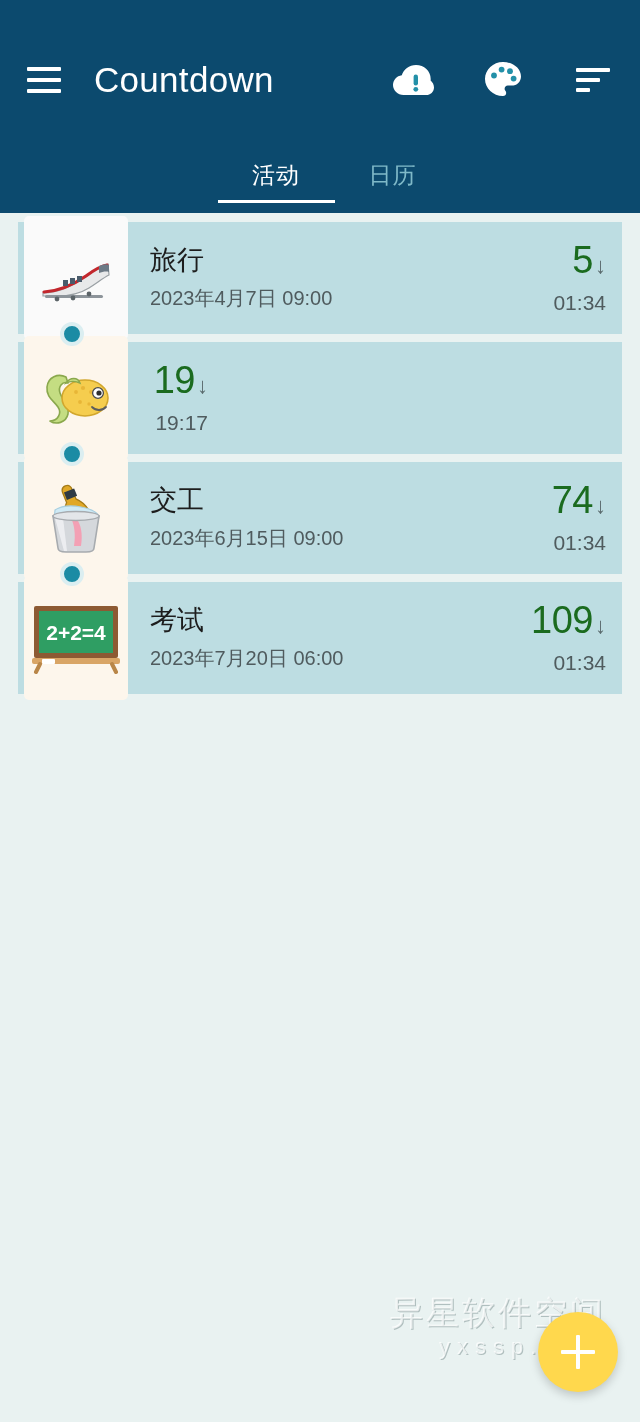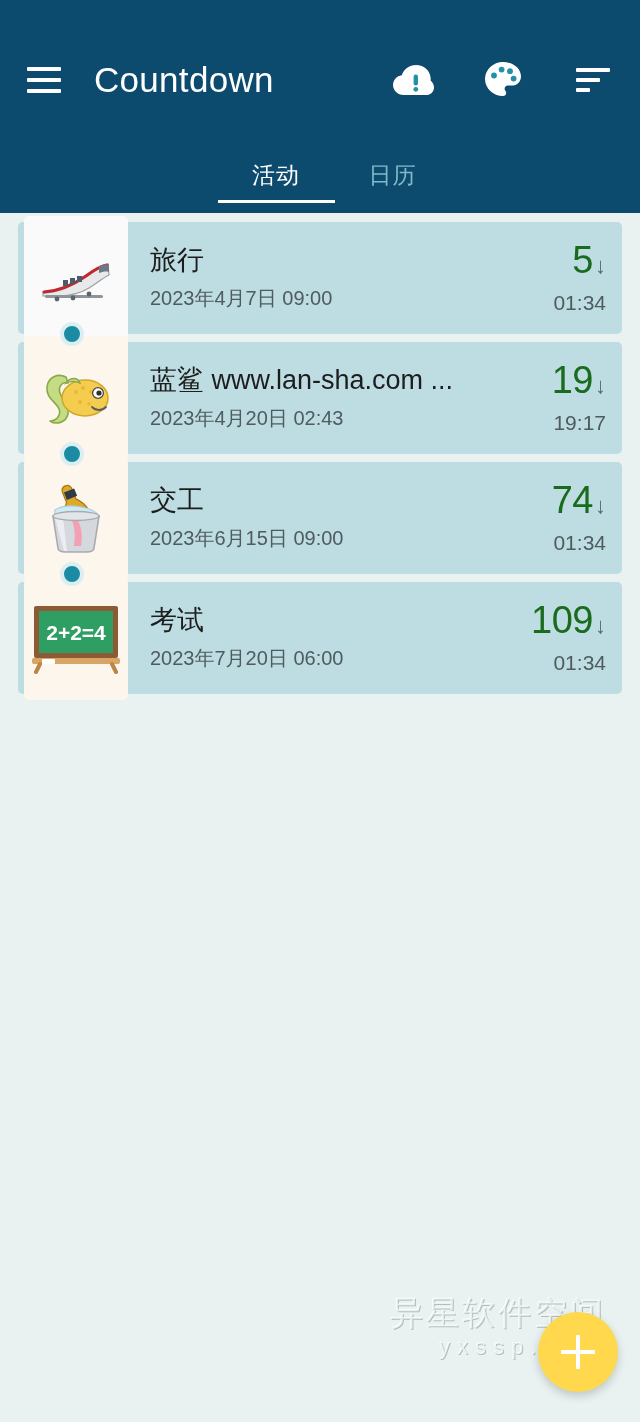--- a/index.html
+++ b/index.html
@@ -127,21 +127,21 @@
   .list {
     position: relative;
     padding-top: 9px;
   }
 
   .card {
     position: relative;
     margin: 0 18px 8px 18px;
     height: 112px;
     background: #bddde2;
-    border-radius: 5px;
+    border-radius: 0;
     display: flex;
     align-items: center;
     cursor: pointer;
   }
 
   .thumb {
     flex: 0 0 auto;
     width: 104px;
     height: 124px;
     margin-left: 6px;
@@ -376,24 +376,20 @@
         <circle cx="40" cy="25" r="1.9" fill="#e8b637"></circle>
         <circle cx="47" cy="21" r="2.1" fill="#e8b637"></circle>
         <circle cx="55" cy="25" r="1.9" fill="#e8b637"></circle>
         <circle cx="44" cy="35" r="1.9" fill="#e8b637"></circle>
         <circle cx="53" cy="37" r="1.7" fill="#e8b637"></circle>
         <circle cx="62" cy="26" r="5.4" fill="#ffffff" stroke="#4a4a4a" stroke-width="1.3"></circle>
         <circle cx="63" cy="26" r="2.6" fill="#2e2e2e"></circle>
         <path d="M56 40 C60 44 66 44 70 40" fill="none" stroke="#5d5d5d" stroke-width="1.8" stroke-linecap="round"></path>
       </svg>
     </div>
-    <div class="card-text">
-      <div class="card-title">蓝鲨 www.lan-sha.com ...</div>
-      <div class="card-sub">2023年4月20日 02:43</div>
-    </div>
     <div class="card-right">
       <div class="days-row">
         <span class="days">19</span>
         <span class="days-arrow">↓</span>
       </div>
       <div class="time">19:17</div>
     </div>
     <div class="dot"></div>
   </div>
 

